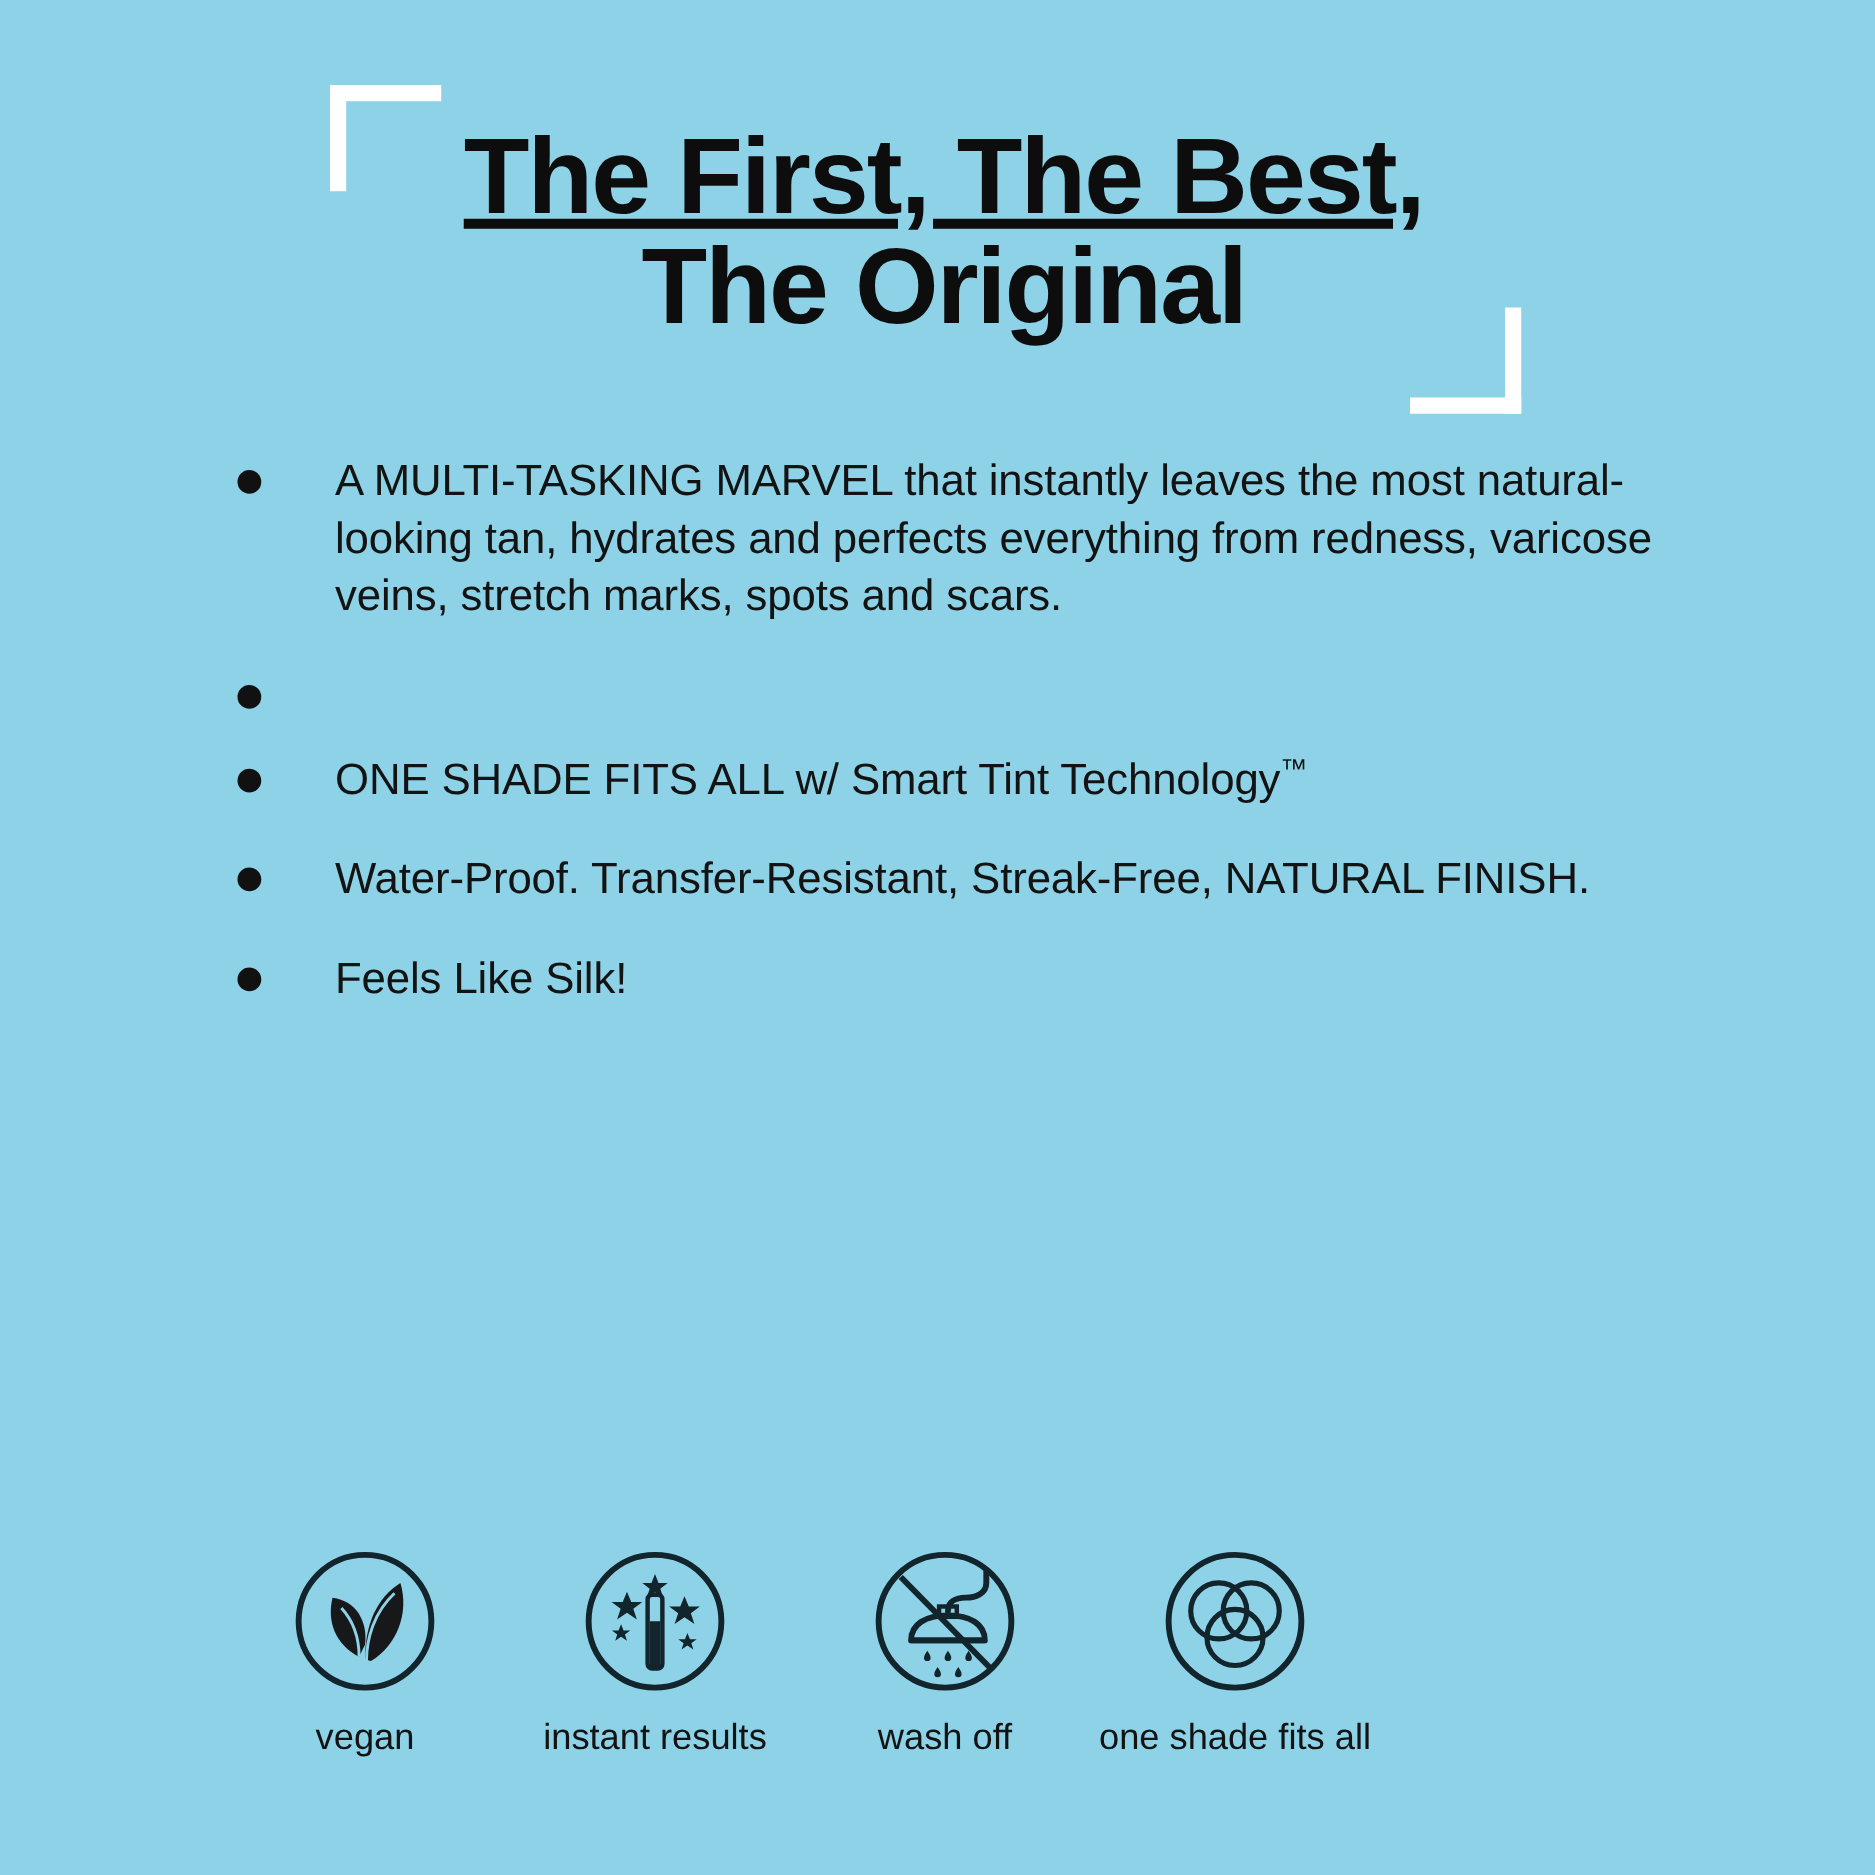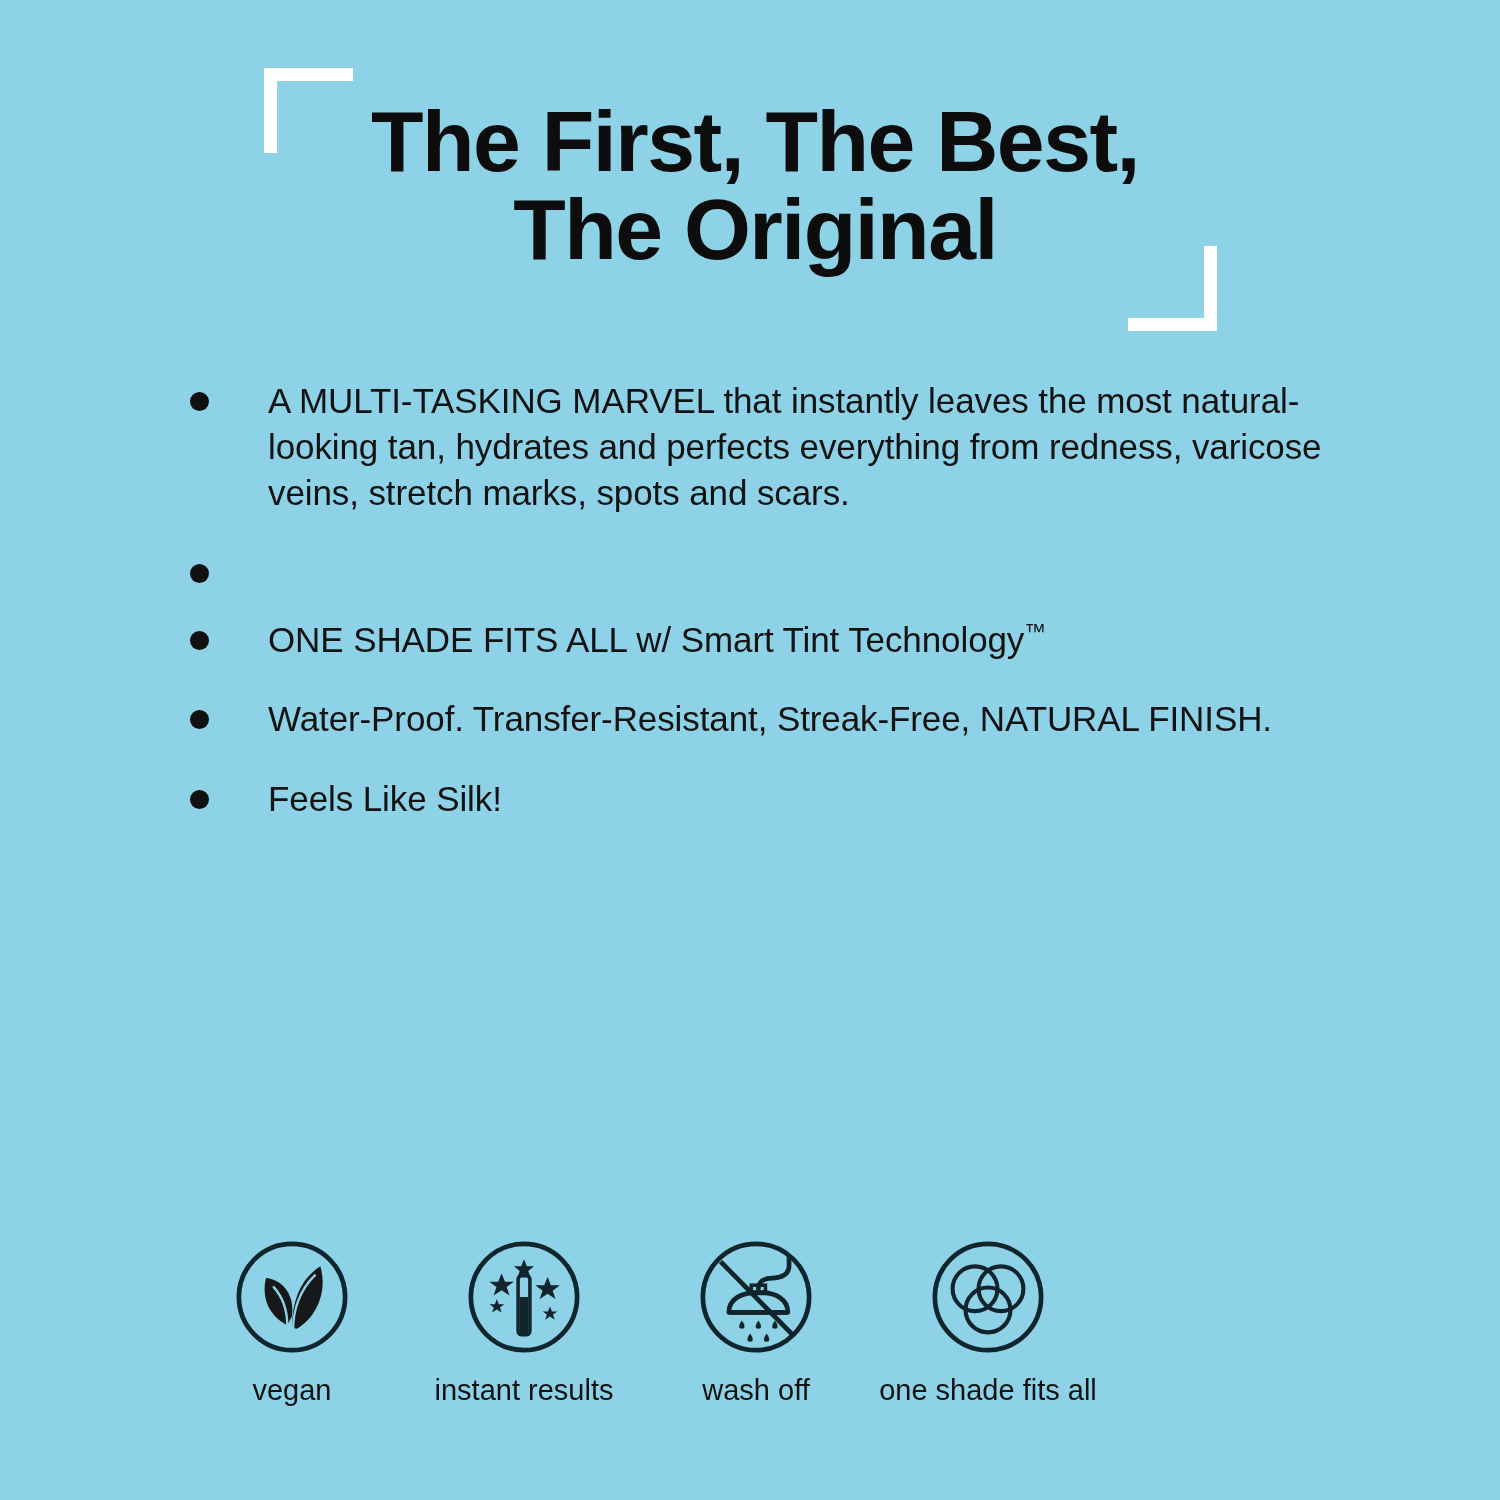--- a/index.html
+++ b/index.html
@@ -52,30 +52,31 @@
     font-weight: 700;
     line-height: 1.02;
     letter-spacing: -1.5px;
     color: #0d0d0d;
   }
   .headline .hl-line {
     display: block;
   }
   .headline .hl-line-1 {
     padding-left: 10px;
+    text-decoration: underline;
   }
   .headline .hl-line-2 {
     padding-left: 10px;
   }
 
   
   .bullets {
     position: absolute;
     left: 0;
-    top: 378px;
+    top: 362px;
     width: 1500px;
   }
   .bullet-row {
     display: flex;
     align-items: flex-start;
     padding-left: 190px;
     padding-right: 160px;
     margin-bottom: 34px;
   }
   .bullet-dot {

